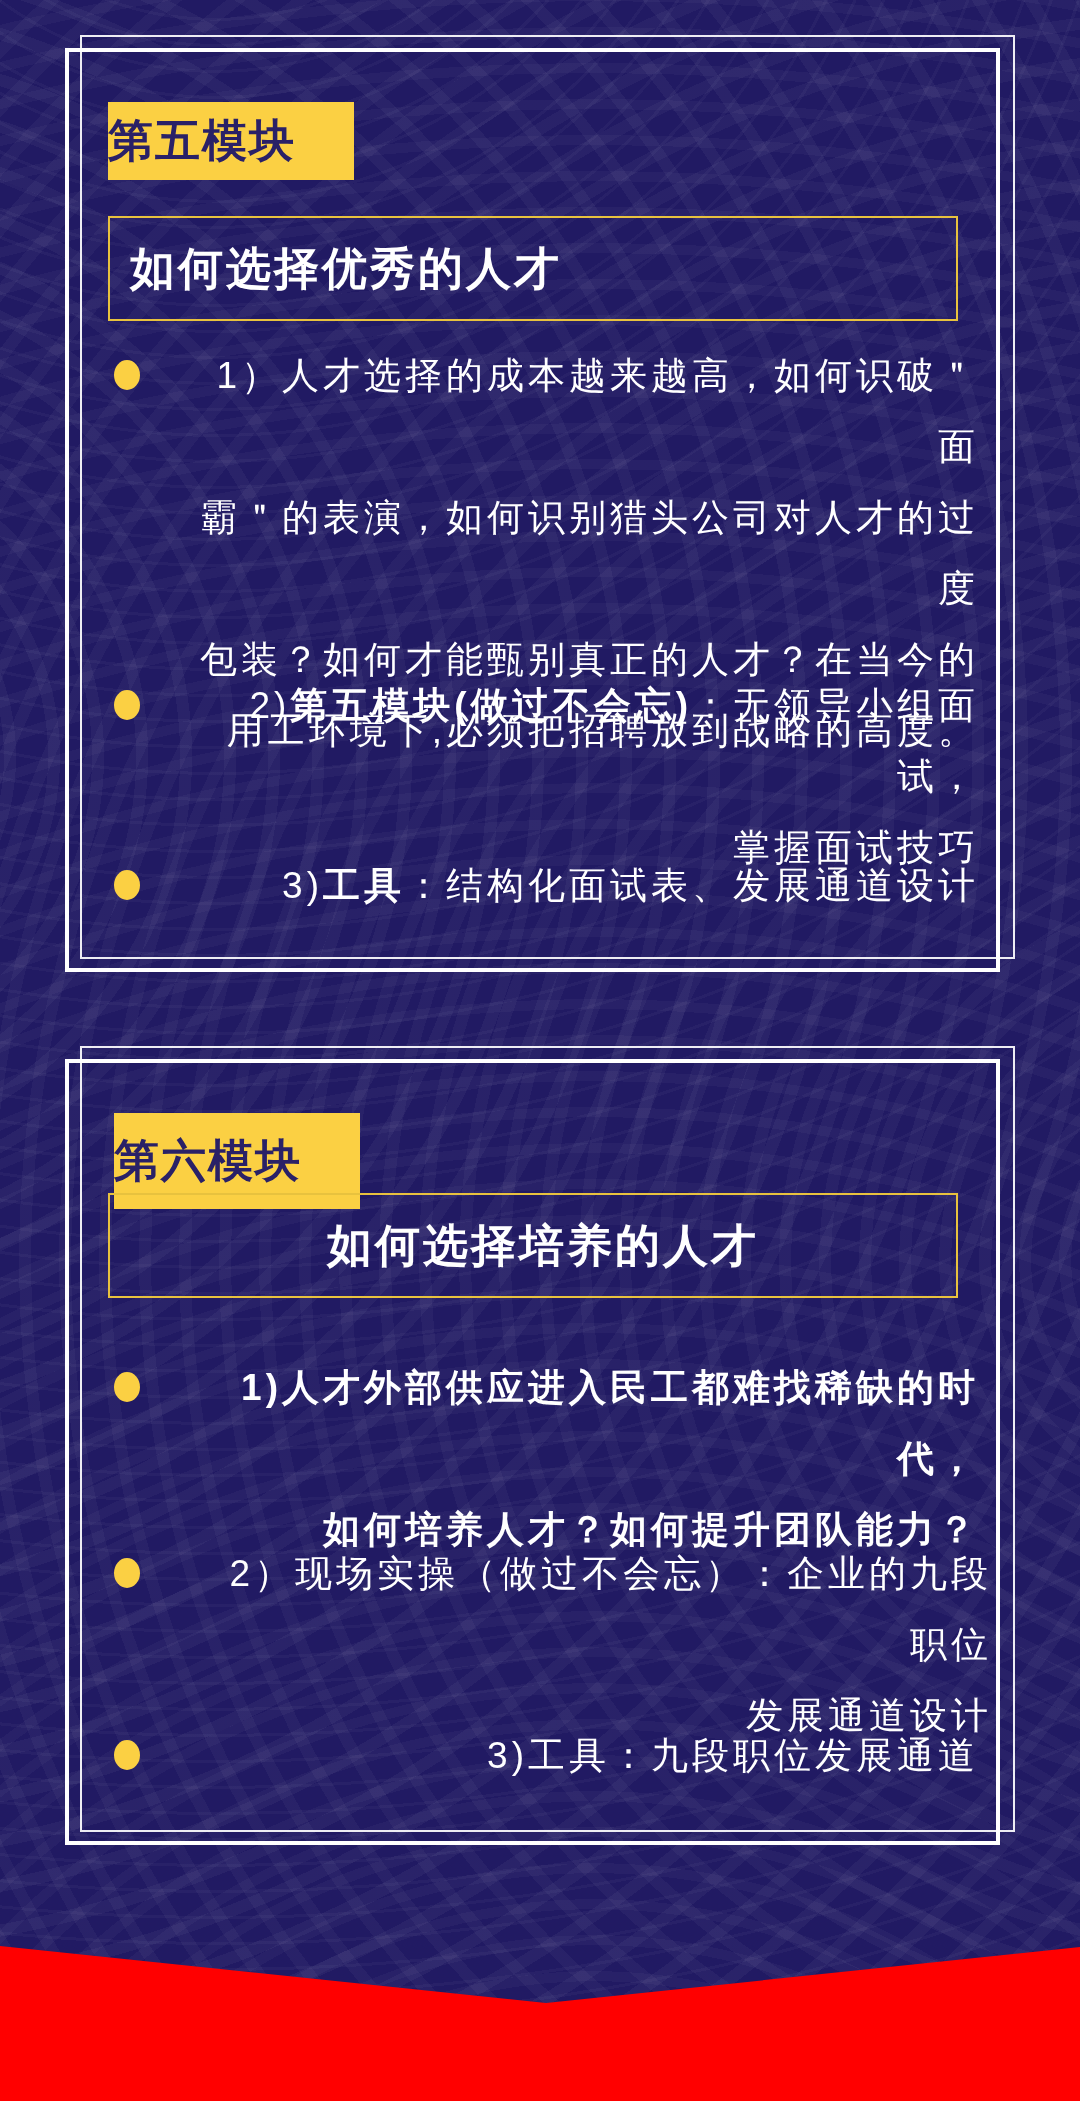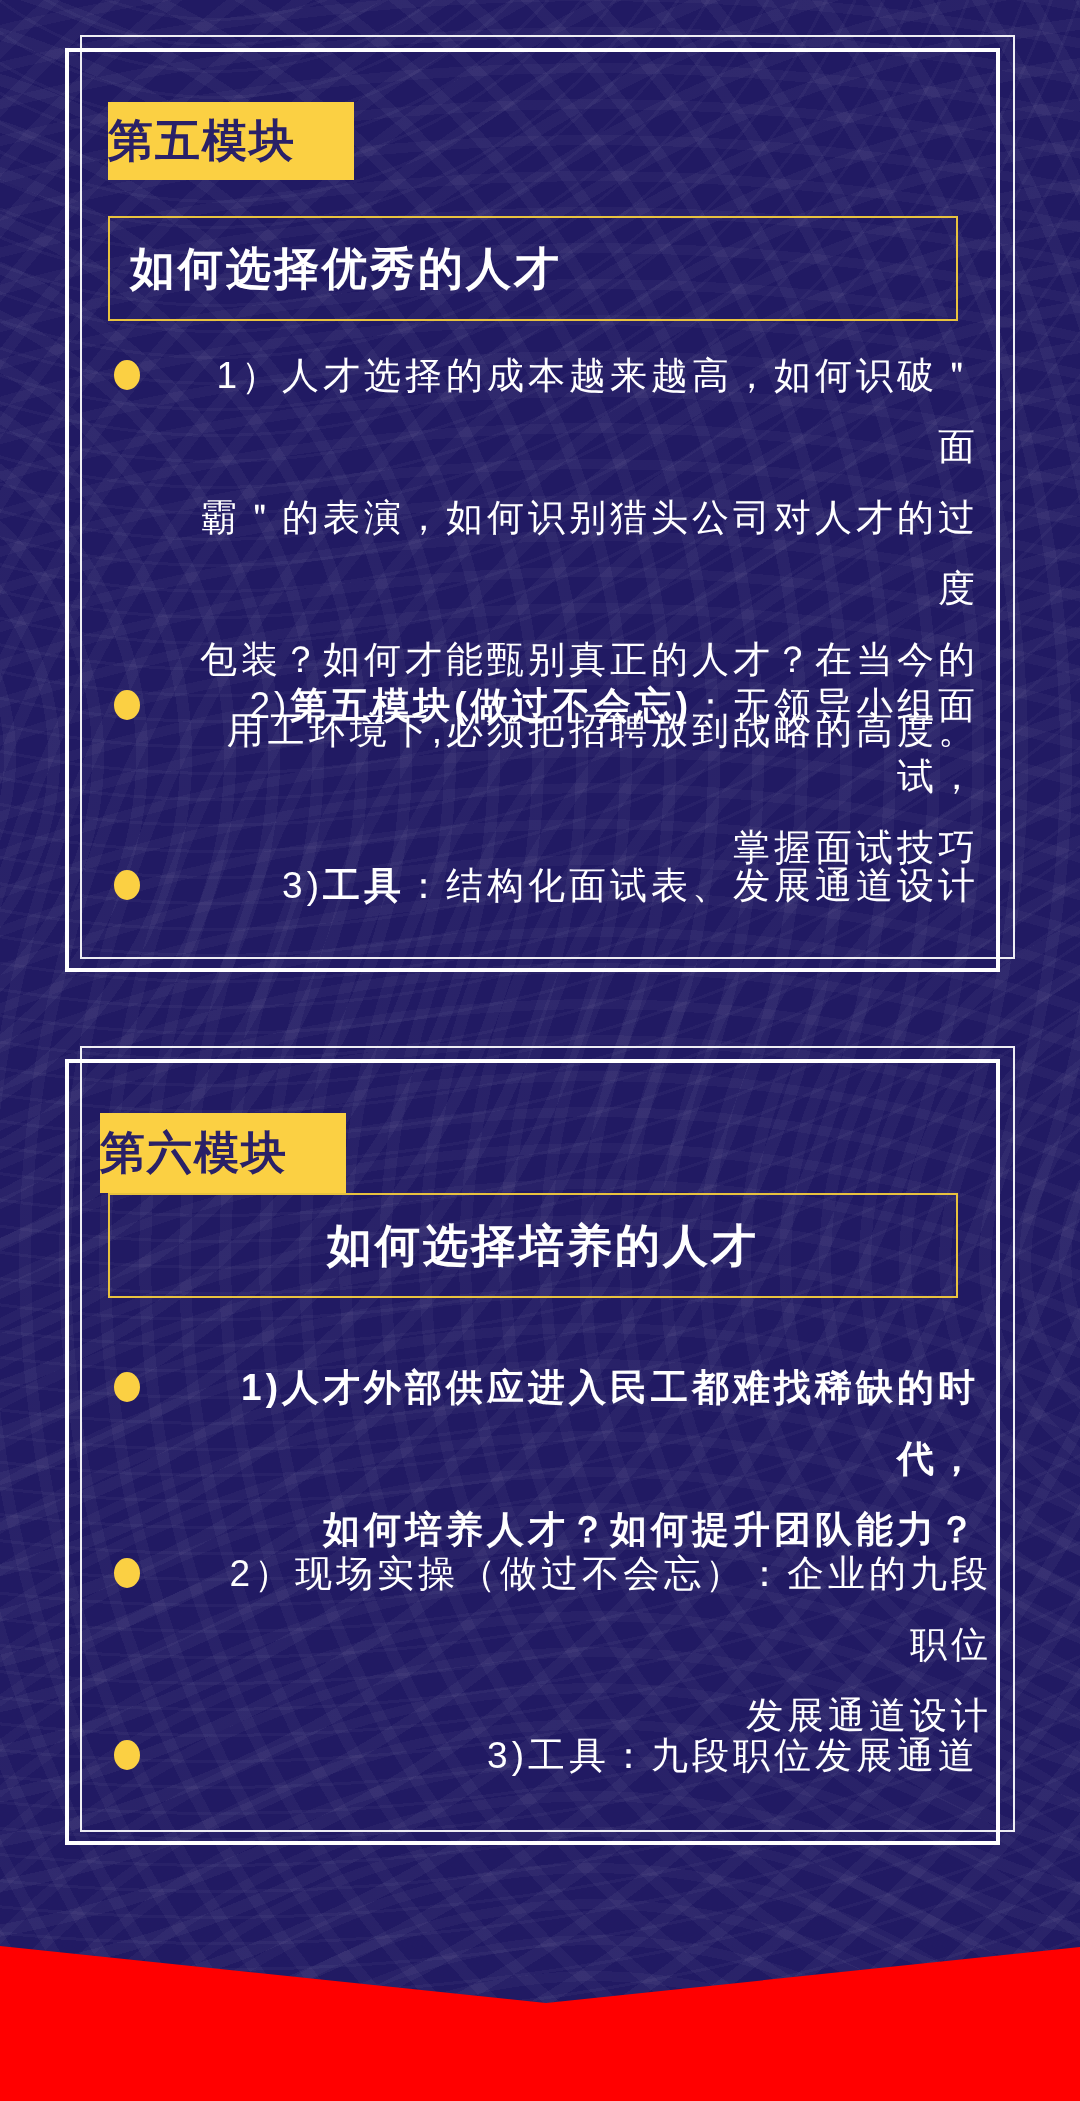--- a/index.html
+++ b/index.html
@@ -23,21 +23,21 @@
   .m5-frame{left:65px;top:48px;width:935px;height:924px;}
   .m6-ghost{left:80px;top:1046px;width:935px;height:786px;}
   .m6-frame{left:65px;top:1059px;width:935px;height:786px;}
   
   .badge{
     display:flex;align-items:center;
     background:#fbd043;color:#2a2167;
     font-size:45px;font-weight:bold;letter-spacing:2px;
   }
   .m5-badge{left:108px;top:102px;width:246px;height:78px;}
-  .m6-badge{left:100px;top:1113px;width:246px;height:80px;}
+  .m6-badge{left:114px;top:1113px;width:246px;height:96px;}
   .titlebox{
     display:flex;align-items:center;
     border:2px solid #e8c23e;
     color:#ffffff;font-size:45px;font-weight:bold;letter-spacing:3px;
     padding-left:20px;
   }
   .m5-titlebox{left:108px;top:180px;width:850px;height:105px;margin-top:36px;}
   .m6-titlebox{left:108px;top:1193px;width:850px;height:105px;justify-content:center;}
   
   .dot{width:26px;height:30px;border-radius:50%;background:#fbd043;}

